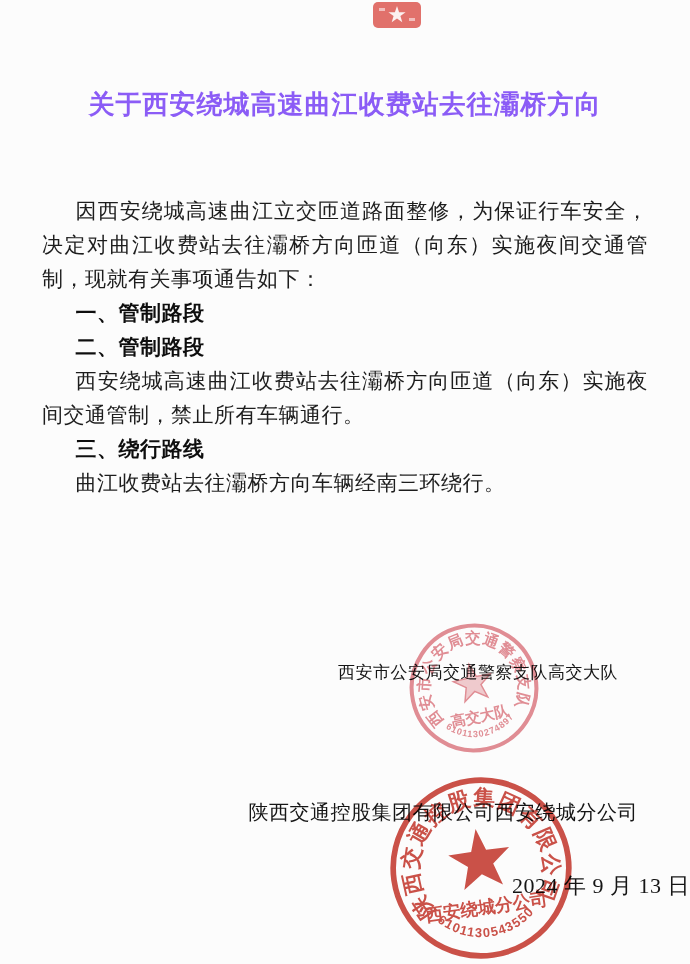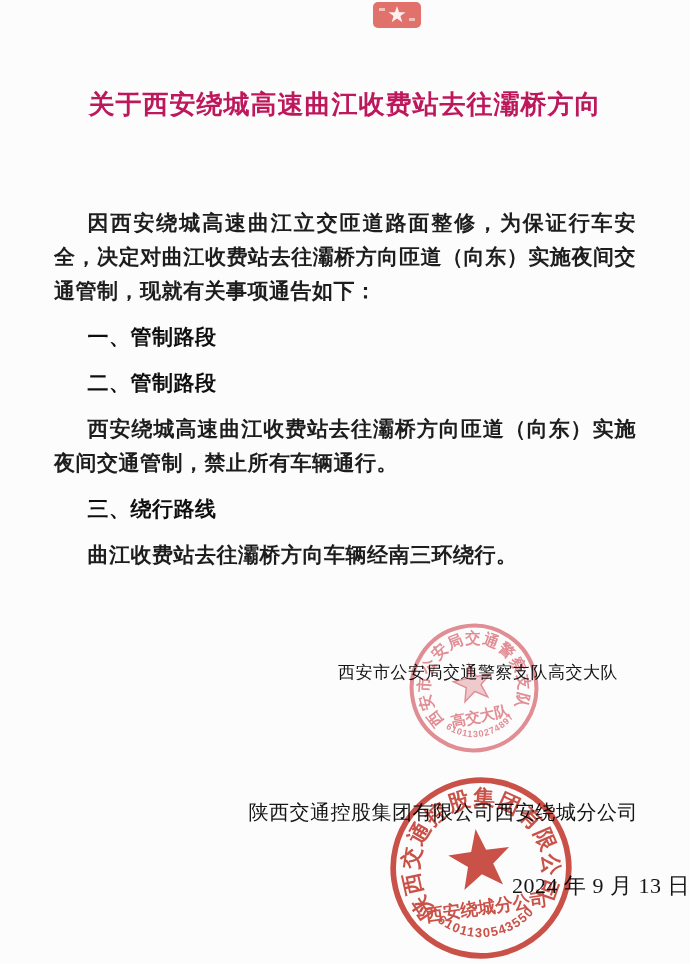--- a/index.html
+++ b/index.html
@@ -4,28 +4,28 @@
 <style>
   html,body{margin:0;padding:0;background:#e8e8e8;}
   .page{
     position:relative;width:690px;height:964px;margin:0 auto;
     background:#fcfcfc;overflow:hidden;
     font-family:"Liberation Serif", serif;color:#1d1d1d;
   }
   .title-block{
     position:absolute;top:86px;left:0;width:100%;
     text-align:center;font-family:"Liberation Sans", sans-serif;
-    font-weight:bold;font-size:26px;line-height:36px;letter-spacing:1px;color:#be185d;
+    font-weight:bold;font-size:26px;line-height:36px;letter-spacing:1px;color:#8b5cf6;
   }
   .body-block{
     position:absolute;top:194px;left:42px;width:606px;
     font-size:21px;line-height:34px;letter-spacing:.5px;
     text-align:justify;
   }
-  .body-block p{margin:12px;text-indent:1.6em;font-weight:bold;}
+  .body-block p{margin:0;text-indent:1.6em;}
   .section-heading{font-family:"Liberation Sans", sans-serif;font-weight:bold;color:#0e0e0e;}
   .sig{
     position:absolute;left:0;width:100%;box-sizing:border-box;
     text-align:right;color:#151515;letter-spacing:.5px;
   }
   .sig-police{top:661px;padding-right:72px;font-size:17px;}
   .sig-company{top:799px;padding-right:52px;font-size:20px;}
   .date-line{top:871px;font-size:22px;}
   .seal{position:absolute;mix-blend-mode:multiply;}
   .seal-police{left:408px;top:622px;width:132px;height:132px;opacity:.72;transform:rotate(-12deg);}

